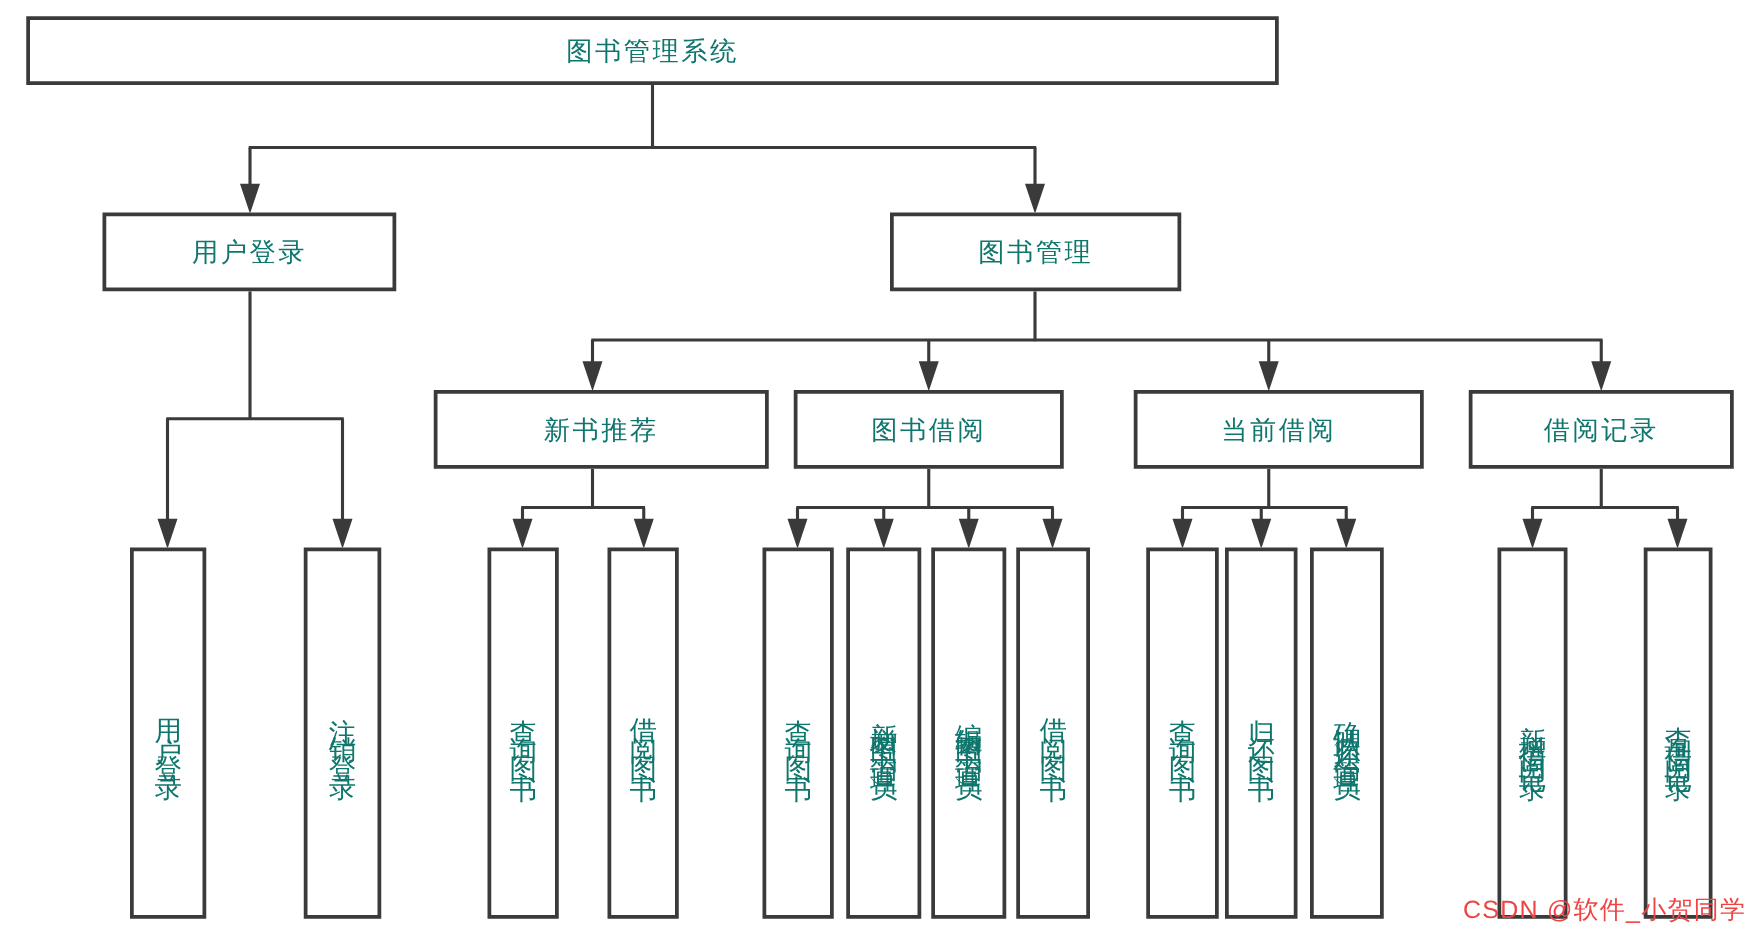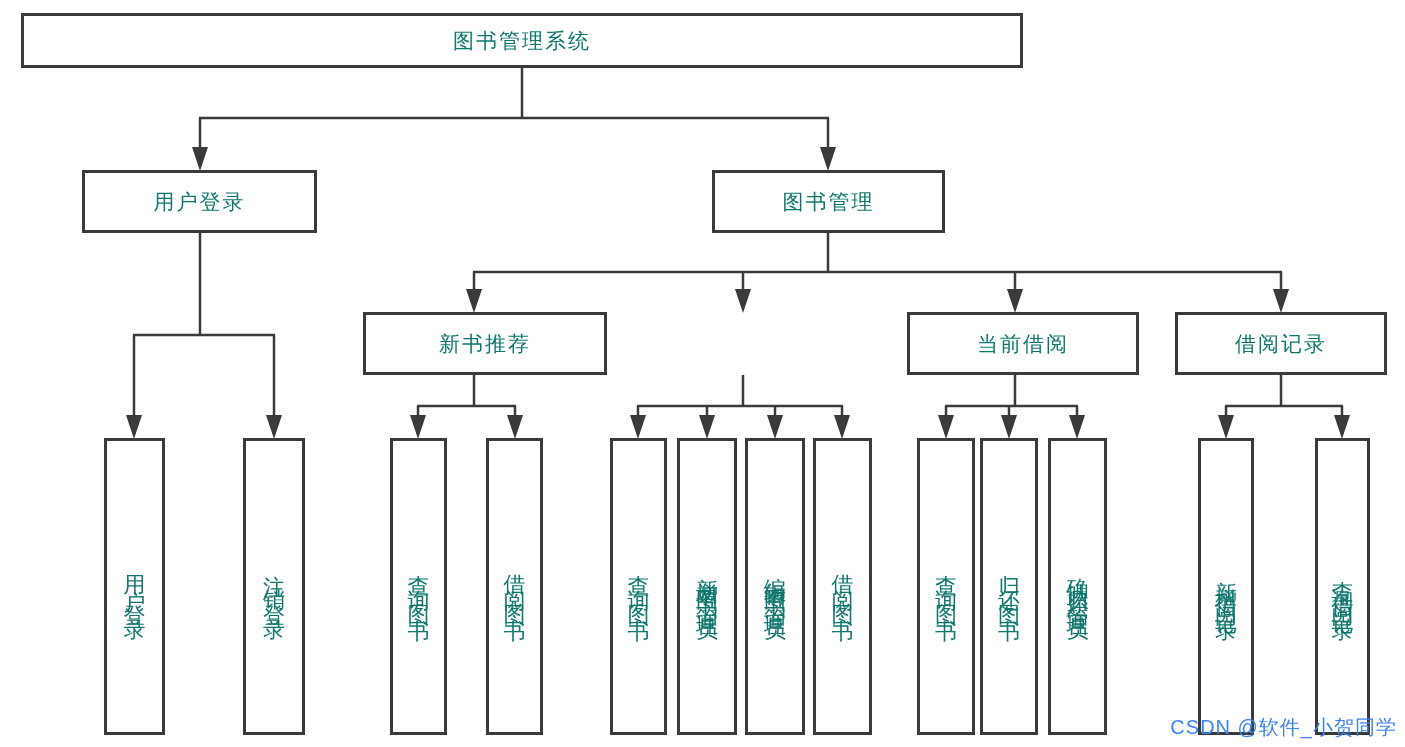--- a/index.html
+++ b/index.html
@@ -30,21 +30,21 @@
     letter-spacing:15px;
     line-height:1;
     white-space:nowrap;
   }
   .vnode.mid span   { letter-spacing:8px; }
   .vnode.tight span { letter-spacing:6px; }
   .watermark {
     position:absolute;
     right:8px; bottom:6px;
     font-size:20px;
-    color:#3b82f6;
+    color:#ef4444;
     letter-spacing:1px;
     z-index:3;
   }
 </style>
 </head>
 <body>
 
 <div class="canvas">
 
   <svg class="wires" width="1405" height="747" viewBox="0 0 1405 747">
@@ -117,22 +117,25 @@
     <span>图书管理系统</span>
   </div>
 
   <div class="node hnode" style="left:82px; top:170px; width:235px; height:63px;">
     <span>用户登录</span>
   </div>
   <div class="node hnode" style="left:712px; top:170px; width:233px; height:63px;">
     <span>图书管理</span>
   </div>
 
-  <div class="node hnode" style="left:363px; top:312px; width:244px; height:63px;">
+  <div class="node hnode" style="left:347px; top:312px; width:268px; height:63px;">
     <span>新书推荐</span>
+  </div>
+  <div class="node hnode" style="left:635px; top:312px; width:216px; height:63px;">
+    <span>图书借阅</span>
   </div>
   <div class="node hnode" style="left:907px; top:312px; width:232px; height:63px;">
     <span>当前借阅</span>
   </div>
   <div class="node hnode" style="left:1175px; top:312px; width:212px; height:63px;">
     <span>借阅记录</span>
   </div>
 
   <div class="node vnode" style="left:104px; top:438px; width:61px; height:297px;">
     <span>用户登录</span>

